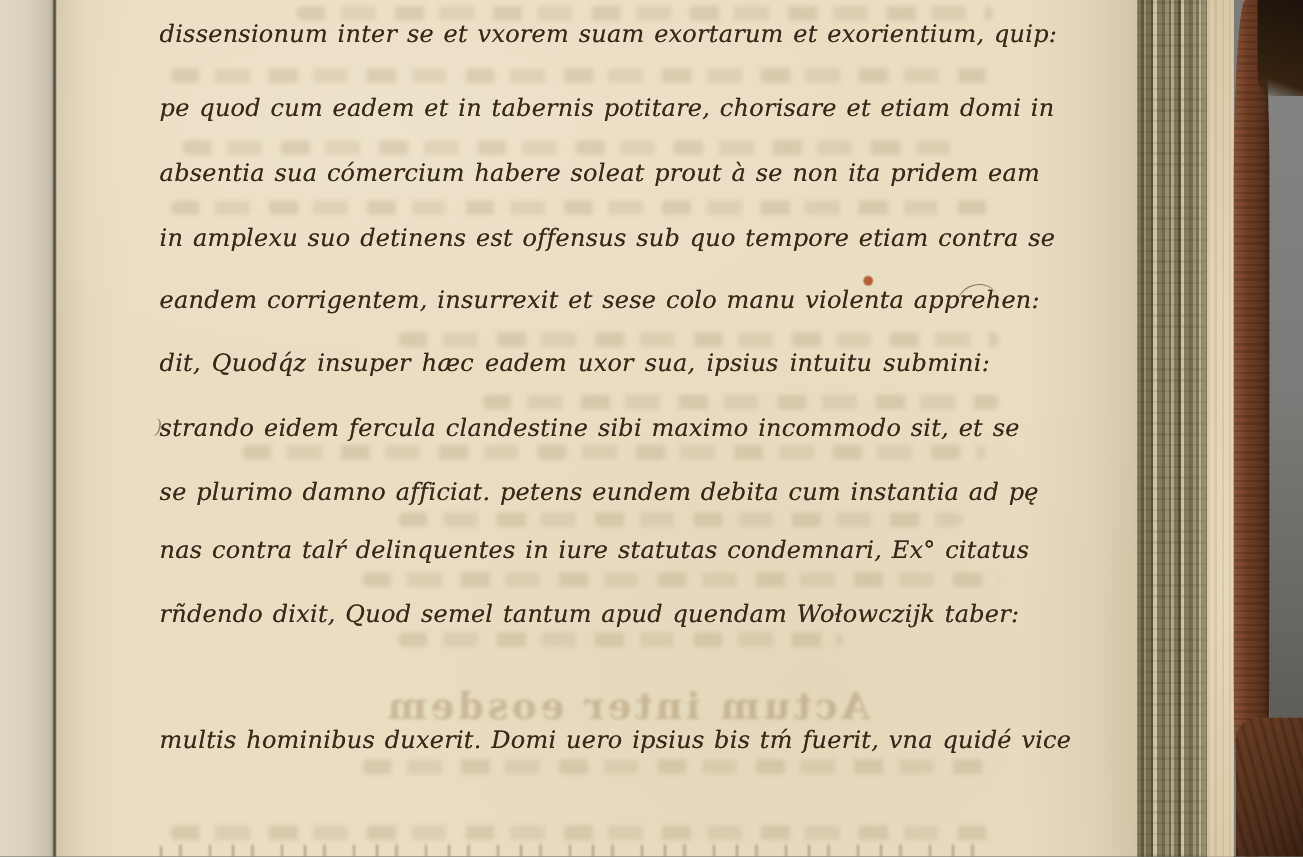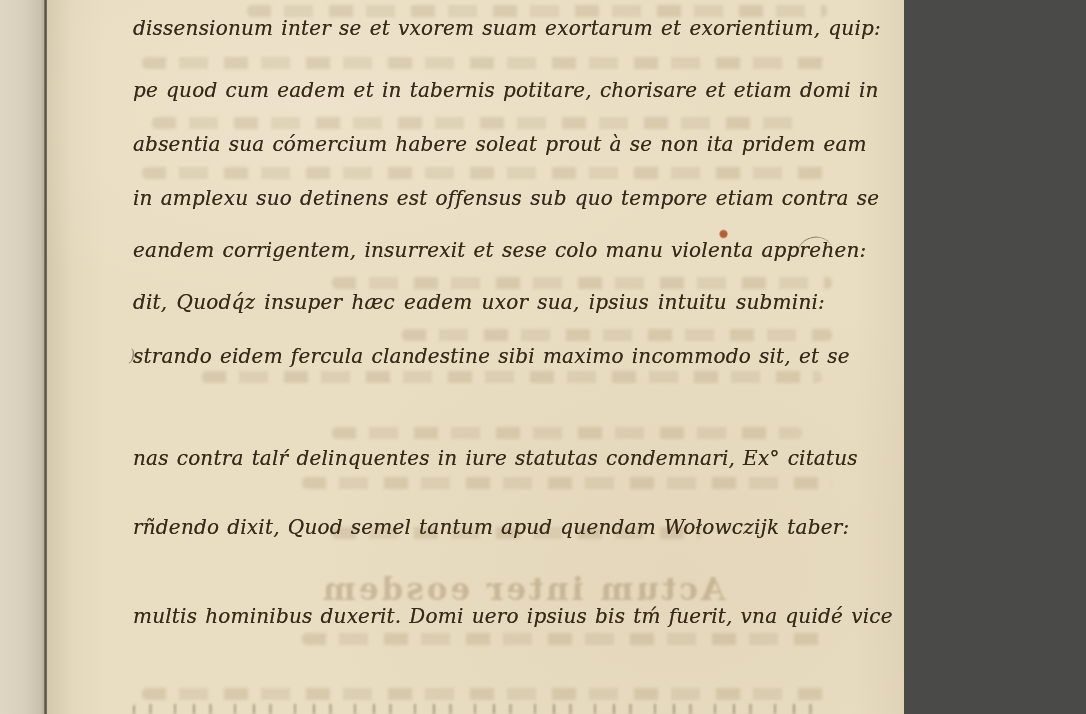--- a/index.html
+++ b/index.html
@@ -1,17 +1,17 @@
 <!DOCTYPE html>
 <html><head>
 <meta charset="utf-8">
 <style>
   html,body{margin:0;padding:0;background:#4a4a48;}
   .stage{
-    position:relative;width:904px;height:714px;overflow:hidden;
+    position:relative;width:1086px;height:714px;overflow:hidden;
     background:#7c7c7a;
     font-family:"DejaVu Serif", serif;
   }
   
   .left-strip{
     position:absolute;left:0;top:0;width:44px;height:714px;
     background:linear-gradient(90deg,#dfd6c4 0%,#d8cfbc 55%,#c9c0ad 92%,#b7ae9b 100%);
   }
   .fold-line{
     position:absolute;left:44px;top:0;width:3px;height:714px;
@@ -148,22 +148,23 @@
     <div class="bleed-heading">Actum inter eosdem</div>
 
     <div class="textblock">
       <div class="ms-line" style="top:14px">dissensionum inter se et vxorem suam exortarum et exorientium, quip:</div>
       <div class="ms-line" style="top:76px">pe quod cum eadem et in tabernis potitare, chorisare et etiam domi in</div>
       <div class="ms-line" style="top:130px">absentia sua cómercium habere soleat prout à se non ita pridem eam</div>
       <div class="ms-line" style="top:184px">in amplexu suo detinens est offensus sub quo tempore etiam contra se</div>
       <div class="ms-line" style="top:236px">eandem corrigentem, insurrexit et sese colo manu violenta apprehen:</div>
       <div class="ms-line" style="top:288px">dit, Quodq́z insuper hæc eadem uxor sua, ipsius intuitu submini:</div>
       <div class="ms-line" style="top:342px">strando eidem fercula clandestine sibi maximo incommodo sit, et se</div>
+      <div class="ms-line" style="top:396px">se plurimo damno afficiat. petens eundem debita cum instantia ad pę</div>
       <div class="ms-line" style="top:444px">nas contra talŕ delinquentes in iure statutas condemnari, Ex° citatus</div>
-      <div class="ms-line" style="top:513px">rñdendo dixit, Quod semel tantum apud quendam Wołowczijk taber:</div>
+      <div class="ms-line" style="top:497px">rñdendo dixit, Quod semel tantum apud quendam Wołowczijk taber:</div>
       <div class="ms-line" style="top:602px">multis hominibus duxerit. Domi uero ipsius bis tḿ fuerit, vna quidé vice</div>
       <div class="margin-mark">)</div>
     </div>
 
     <div class="foxing"></div>
     <div class="flourish"></div>
     <div class="clipped-ascenders"></div>
   </div>
 
   <div class="fore-edge"></div>

